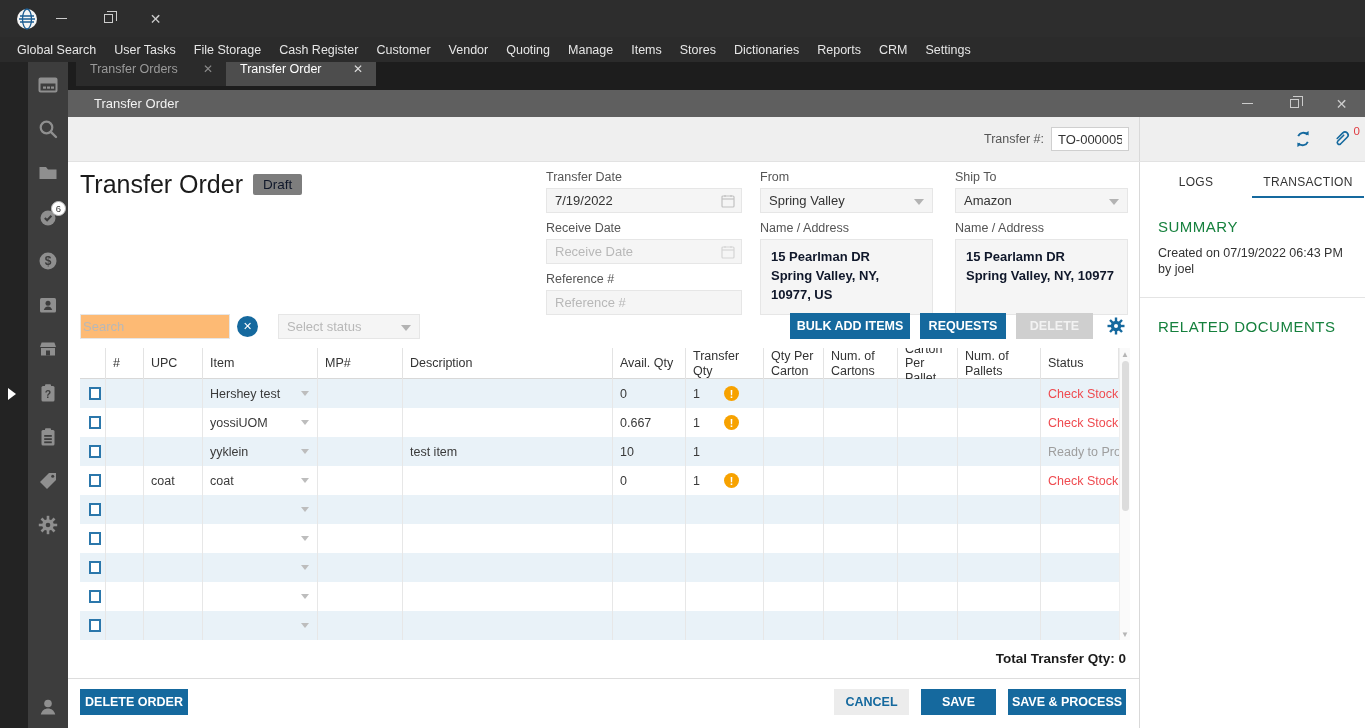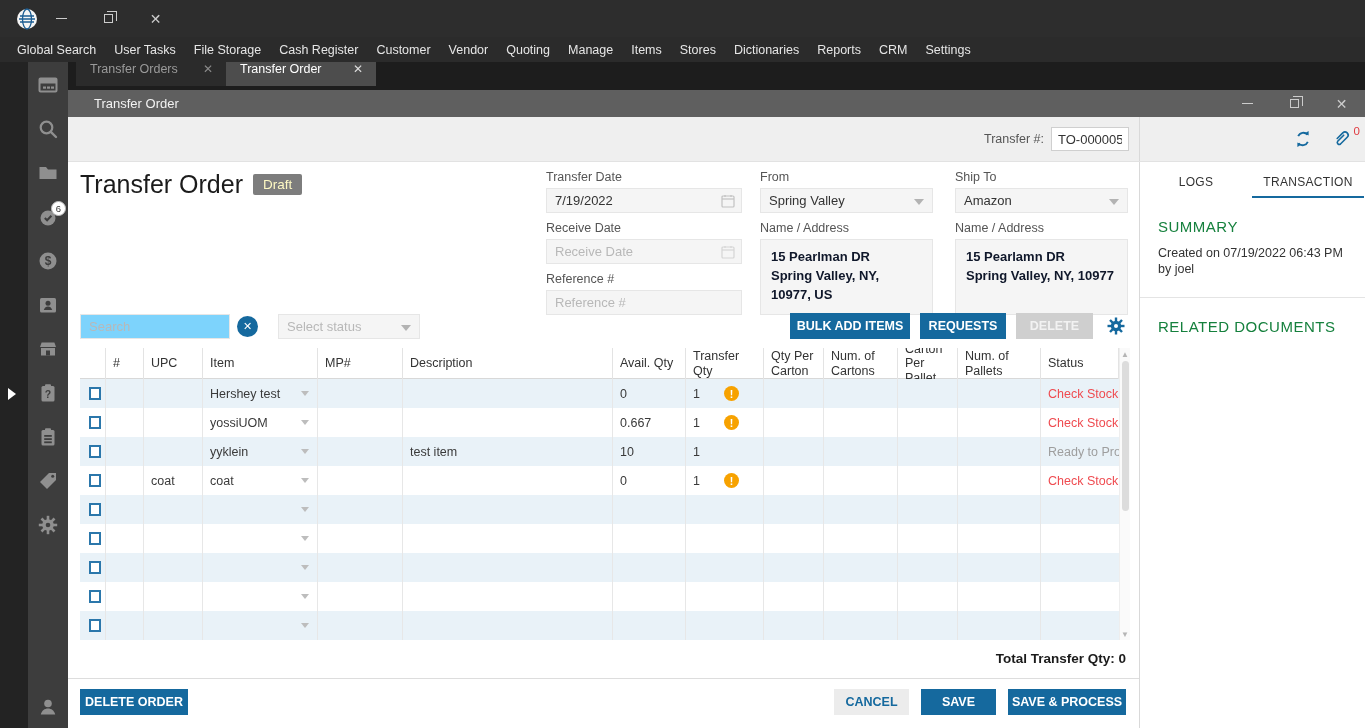--- a/index.html
+++ b/index.html
@@ -52,34 +52,34 @@
   .icon-btn { position:relative; width:20px; height:20px; }
   .icon-btn svg { width:20px; height:20px; display:block; }
   .clip-count { position:absolute; top:-4px; right:-9px; color:#e03a40; font-size:11.5px; }
 
   .inner-body { flex:1; display:flex; }
   .content { width:1072px; position:relative; background:#fff; border-right:1px solid #d9d9d9; }
 
   
   .page-head { position:absolute; left:12px; top:8px; display:flex; align-items:center; gap:10px; }
   .page-title { font-size:25px; color:#1b1b1b; }
-  .badge { background:#7d7d7d; color:#fef9c3; font-size:13.5px; padding:3px 10px; border-radius:2px; }
+  .badge { background:#7d7d7d; color:#0f172a; font-size:13.5px; padding:3px 10px; border-radius:2px; }
   .form-cols { position:absolute; left:478px; top:8px; display:flex; }
   .fcol1 { width:196px; margin-right:18px; } .fcol2 { width:173px; margin-right:22px; } .fcol3 { width:173px; }
   .flabel { font-size:12.5px; color:#555; margin-bottom:4px; }
   .finput { position:relative; height:25px; background:#f5f5f5; border:1px solid #e6e6e6; margin-bottom:8px; display:flex; align-items:center; padding:0 24px 0 8px; font-size:13px; color:#333; }
   .finput.ph { color:#b8b8b8; }
   .cal { position:absolute; right:6px; top:5px; width:14px; height:14px; }
   .fselect { height:25px; background:#f5f5f5; border:1px solid #e6e6e6; margin-bottom:8px; display:flex; align-items:center; padding:0 8px; font-size:13px; color:#333; position:relative; }
   .arrow-down { width:0; height:0; border-left:5px solid transparent; border-right:5px solid transparent; border-top:6px solid #b3b3b3; position:absolute; right:8px; top:10px; }
   .addr-box { height:76px; background:#f5f5f5; border:1px solid #e6e6e6; padding:8px 10px; font-size:13px; font-weight:bold; color:#0f172a; line-height:1.45; white-space:pre-line; }
 
   
   .filter-row { position:absolute; left:12px; right:13px; top:151px; height:26px; display:flex; align-items:center; }
-  .search-box { width:150px; height:25px; background:#7dd3fc; border:1px solid #e6e6e6; font-size:13px; color:#333; padding:0 8px; font-family:inherit; }
+  .search-box { width:150px; height:25px; background:#fdba74; border:1px solid #e6e6e6; font-size:13px; color:#333; padding:0 2px; font-family:inherit; }
   .search-box::placeholder { color:#b8b8b8; }
   .clear-btn { width:21px; height:21px; border-radius:50%; background:#15699e; color:#fff; font-size:11px; display:flex; align-items:center; justify-content:center; margin-left:7px; }
   .status-select { width:142px; height:25px; background:#f5f5f5; border:1px solid #e6e6e6; margin-left:20px; position:relative; display:flex; align-items:center; padding:0 8px; font-size:13px; color:#b8b8b8; }
   .filter-spacer { flex:1; }
   .btn { height:26px; display:flex; align-items:center; justify-content:center; font-size:12.5px; font-weight:bold; border:none; font-family:inherit; }
   .btn-blue { background:#15699e; color:#fff; }
   .btn-gray { background:#cfcfcf; color:#f2f2f2; }
   .btn-light { background:#ececec; color:#15699e; }
   .b-bulk { width:120px; margin-right:10px; } .b-req { width:86px; margin-right:10px; } .b-del { width:77px; margin-right:13px; }
   .gear { width:20px; height:20px; }

